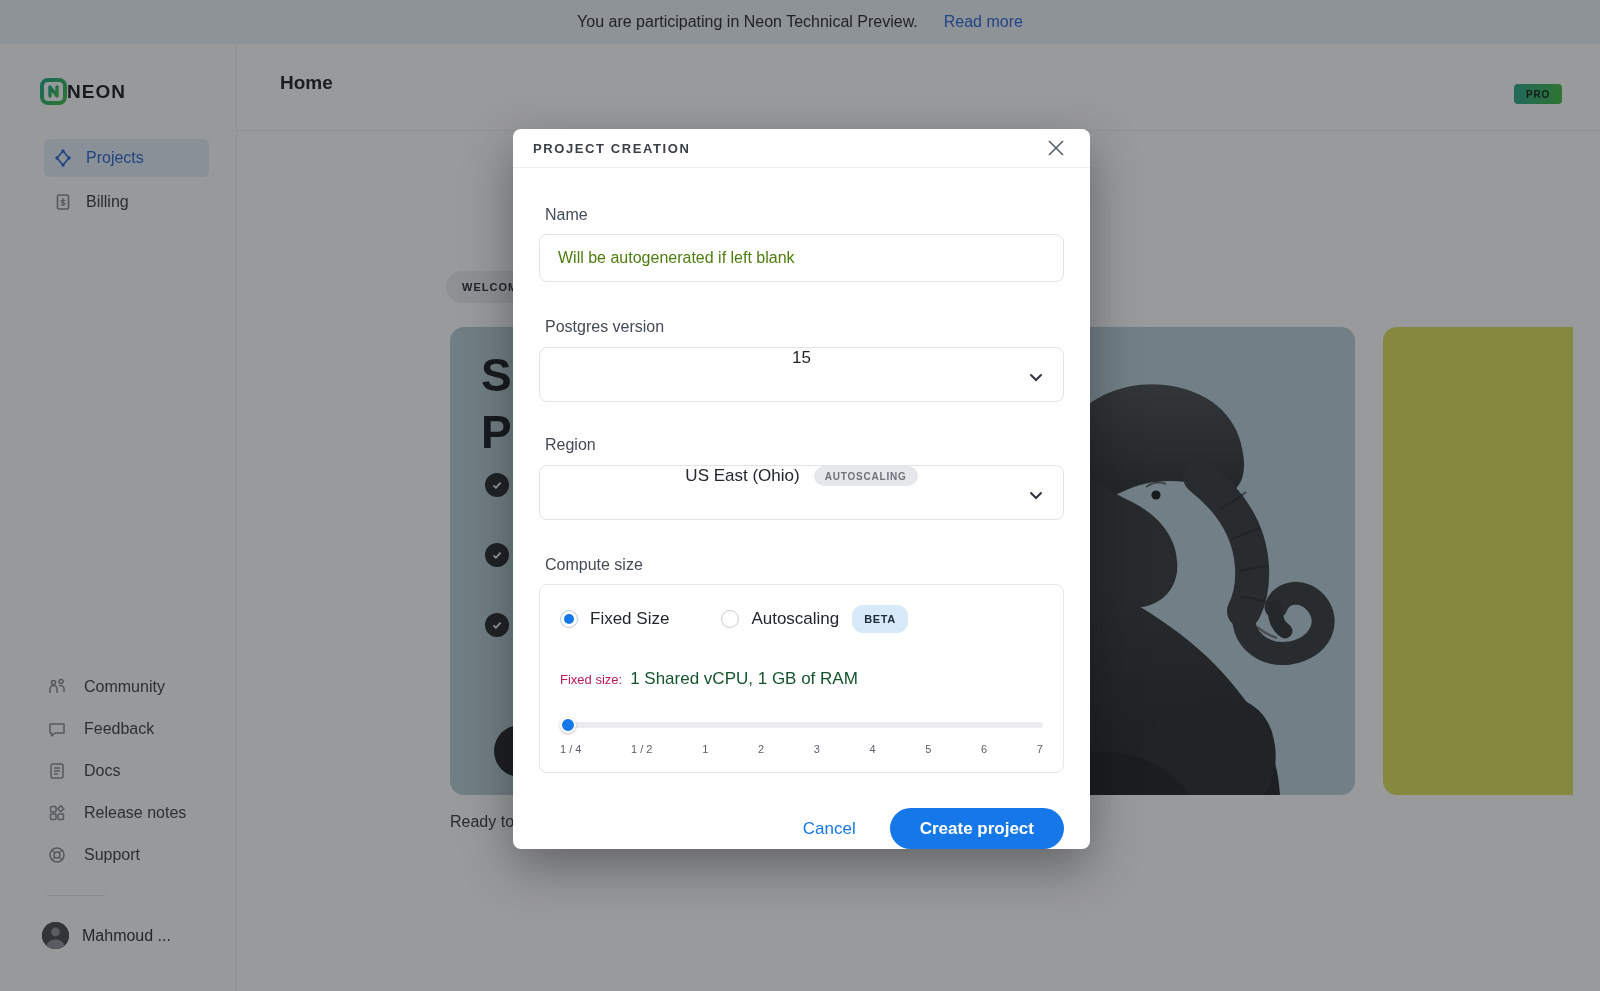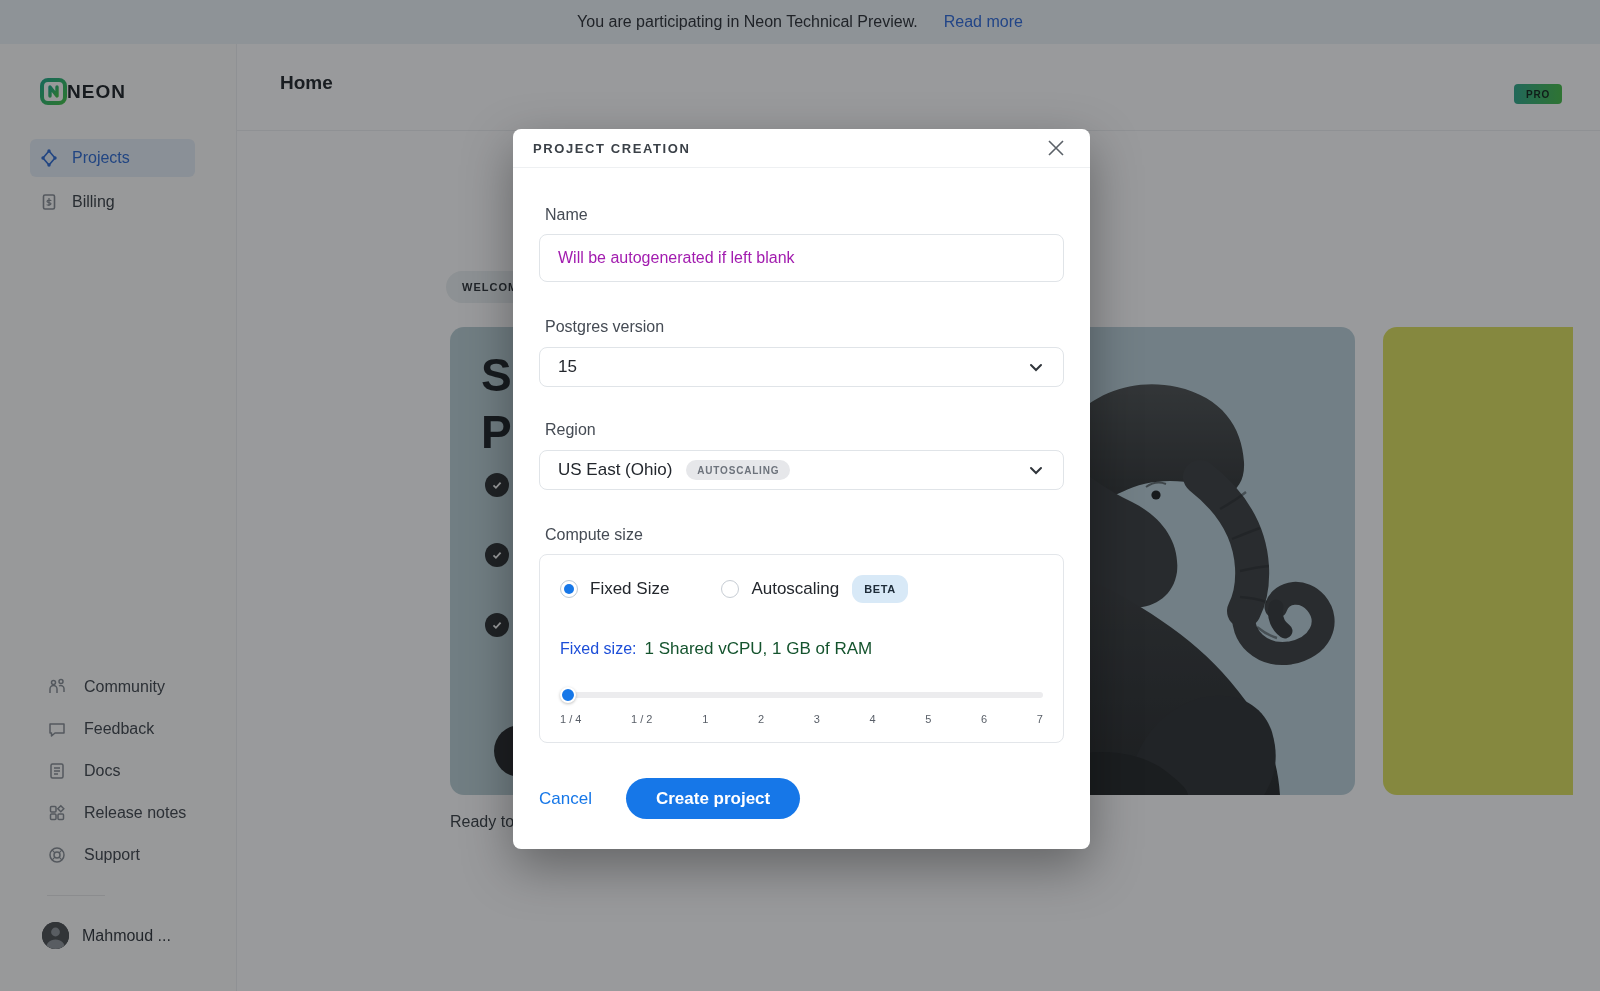--- a/index.html
+++ b/index.html
@@ -12,21 +12,21 @@
             background:#e9eff5; display:flex; align-items:center; justify-content:center;
             gap:26px; z-index:1; }
   .banner-msg { font-size:16px; color:#2b3036; }
   .banner-link { font-size:16px; color:#2f6ad9; cursor:pointer; }
 
   
   .sidebar { position:absolute; left:0; top:44px; width:237px; height:947px;
              background:#fafafa; border-right:1px solid #ebedef; z-index:1; }
   .logo { position:absolute; left:40px; top:34px; display:flex; align-items:center; gap:0; }
   .logo-text { font-size:19px; font-weight:800; letter-spacing:1px; color:#1c2126; }
-  .nav { position:absolute; left:30px; top:95px; width:165px; }
+  .nav { position:absolute; left:44px; top:95px; width:165px; }
   .nav-item { height:38px; border-radius:6px; display:flex; align-items:center; gap:13px;
               padding-left:9px; margin-bottom:6px; color:#3a4047; font-size:16px; cursor:pointer; }
   .nav-item.active { background:#e2eaf4; color:#2e6ad1; }
   .nav-item .ic { width:20px; height:20px; flex:0 0 20px; display:flex; }
   .side-foot { position:absolute; left:47px; top:631px; width:170px; }
   .foot-item { display:flex; align-items:center; gap:17px; height:24px; margin-bottom:18px;
                color:#40464e; font-size:16px; cursor:pointer; }
   .foot-item .ic { width:20px; height:20px; flex:0 0 20px; display:flex; }
   .side-divider { position:absolute; left:47px; top:851px; width:58px; height:1px; background:#e3e4e6; }
   .user-row { position:absolute; left:42px; top:878px; display:flex; align-items:center; gap:13px; cursor:pointer; }
@@ -67,50 +67,50 @@
   .modal { position:absolute; left:513px; top:129px; width:577px; height:720px; background:#fff;
            border-radius:8px; box-shadow:0 18px 50px rgba(0,0,0,0.35); z-index:10; display:flex; flex-direction:column; }
   .modal-header { height:39px; border-bottom:1px solid #eef0f2; display:flex; align-items:center;
                   justify-content:space-between; padding:0 22px 0 20px; }
   .modal-title { font-size:13px; letter-spacing:1.6px; color:#3a4047; font-weight:600; }
   .modal-close { width:24px; height:24px; display:flex; align-items:center; justify-content:center; cursor:pointer; }
   .modal-body { padding:38px 26px 0; }
   .field-label { font-size:16px; color:#454b54; height:20px;margin-left:6px; }
   .text-input { margin-top:8px; height:48px; border:1px solid #e0e4e8; border-radius:8px; width:100%;
                 display:flex; align-items:center; padding:0 18px; }
-  .placeholder { font-size:16px; color:#a21caf; }
+  .placeholder { font-size:16px; color:#4d7c0f; }
   .section-pg { margin-top:36px; }
   .section-region { margin-top:34px; }
   .section-compute { margin-top:36px; }
-  .select { margin-top:9px; height:40px; border:1px solid #e0e4e8; border-radius:8px; width:100%;
-            display:flex; align-items:center; padding:0 18px; cursor:pointer; }
+  .select { margin-top:9px; height:55px; border:1px solid #e0e4e8; border-radius:8px; width:100%;
+            display:flex; align-items:center; padding:0 18px; cursor:pointer;flex-direction:column; }
   .select-value { font-size:17px; color:#23272d; display:flex; align-items:center; gap:14px; }
   .select .chev { margin-left:auto; display:flex; }
   .region-pill { height:20px; padding:0 11px; border-radius:10px; background:#e6e7ea; display:flex; align-items:center;
                  font-size:10px; font-weight:700; letter-spacing:0.8px; color:#6d737c; }
   .compute-box { margin-top:8px; height:189px; border:1px solid #e3e6ea; border-radius:8px; padding:20px 20px 0;text-align:right; }
   .radio-row { display:flex; align-items:center; }
   .radio { width:18px; height:18px; border-radius:50%; border:1px solid #c7cdd4; display:flex;
            align-items:center; justify-content:center; cursor:pointer; background:#fff; }
   .radio .dot { width:10px; height:10px; border-radius:50%; background:#1677e8; }
   .radio.sel { border-color:#bcc9d6; }
   .radio-label { font-size:17px; color:#23272d; margin-left:12px; cursor:pointer; }
   .radio-group2 { margin-left:52px; display:flex; align-items:center; }
   .beta-pill { margin-left:13px; height:22px; padding:14px 12px; border-radius:11px; background:#d8e9f7;
                display:flex; align-items:center; font-size:11px; font-weight:700; letter-spacing:0.6px; color:#1d2b38; }
   .fixed-line { margin-top:36px; display:flex; align-items:baseline; gap:8px; }
-  .fixed-line .k { font-size:16px; color:#1d4ed8; }
+  .fixed-line .k { font-size:13px; color:#be185d; }
   .fixed-line .v { font-size:17px; color:#14532d; }
   .slider { margin-top:28px; position:relative; height:16px; }
   .slider-track { position:absolute; left:0; right:0; top:5px; height:6px; border-radius:3px; background:#ececee; }
   .slider-thumb { position:absolute; left:0; top:0; width:16px; height:16px; border-radius:50%;
                   background:#1677e8; border:2px solid #fff; box-shadow:0 1px 3px rgba(0,0,0,.25); cursor:pointer; }
   .ticks { margin-top:10px; display:flex; justify-content:space-between;gap:16px; }
   .ticks span { font-size:11px; color:#595f68; }
-  .modal-footer { margin-top:35px; padding:0 26px; display:flex; align-items:center; gap:34px; }
+  .modal-footer { margin-top:35px; padding:0 26px; display:flex; align-items:center; justify-content:flex-end; gap:34px; }
   .cancel-link { font-size:17px; color:#1677e8; cursor:pointer; }
   .create-btn { height:41px; padding:0 30px; border-radius:21px; background:#1677e8; border:none;
                 color:#fff; font-size:17px; font-weight:700; font-family:"Liberation Sans", sans-serif; cursor:pointer; }
 </style>
 </head>
 <body>
 
 <div id="app">
 
   <div class="banner">

